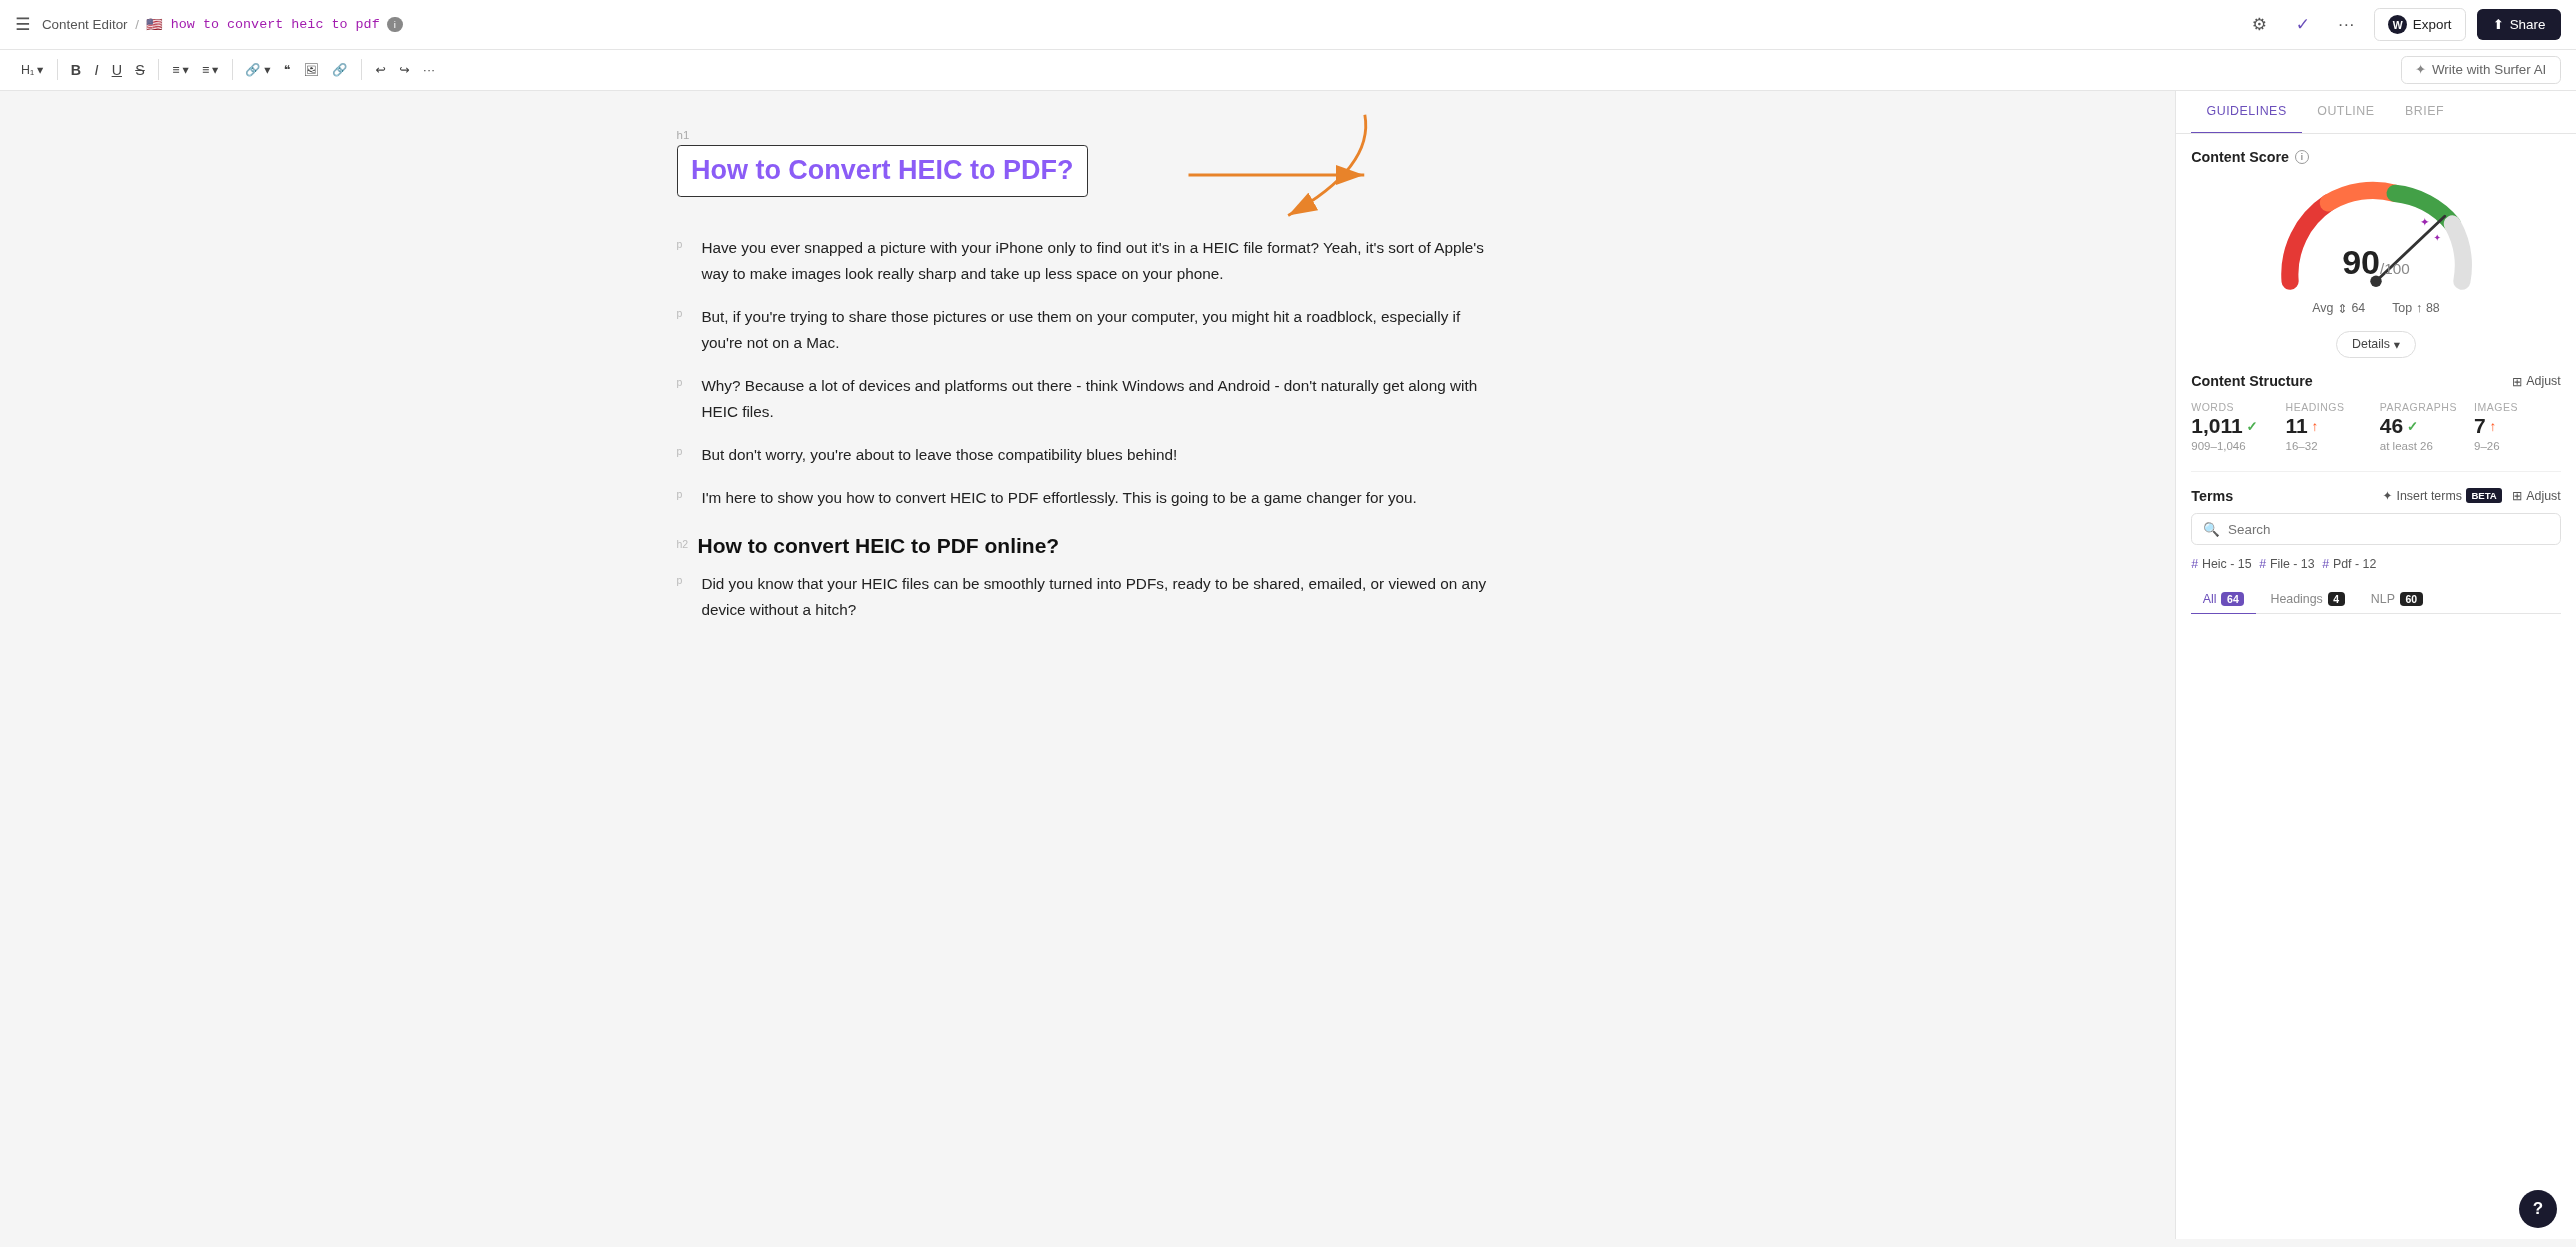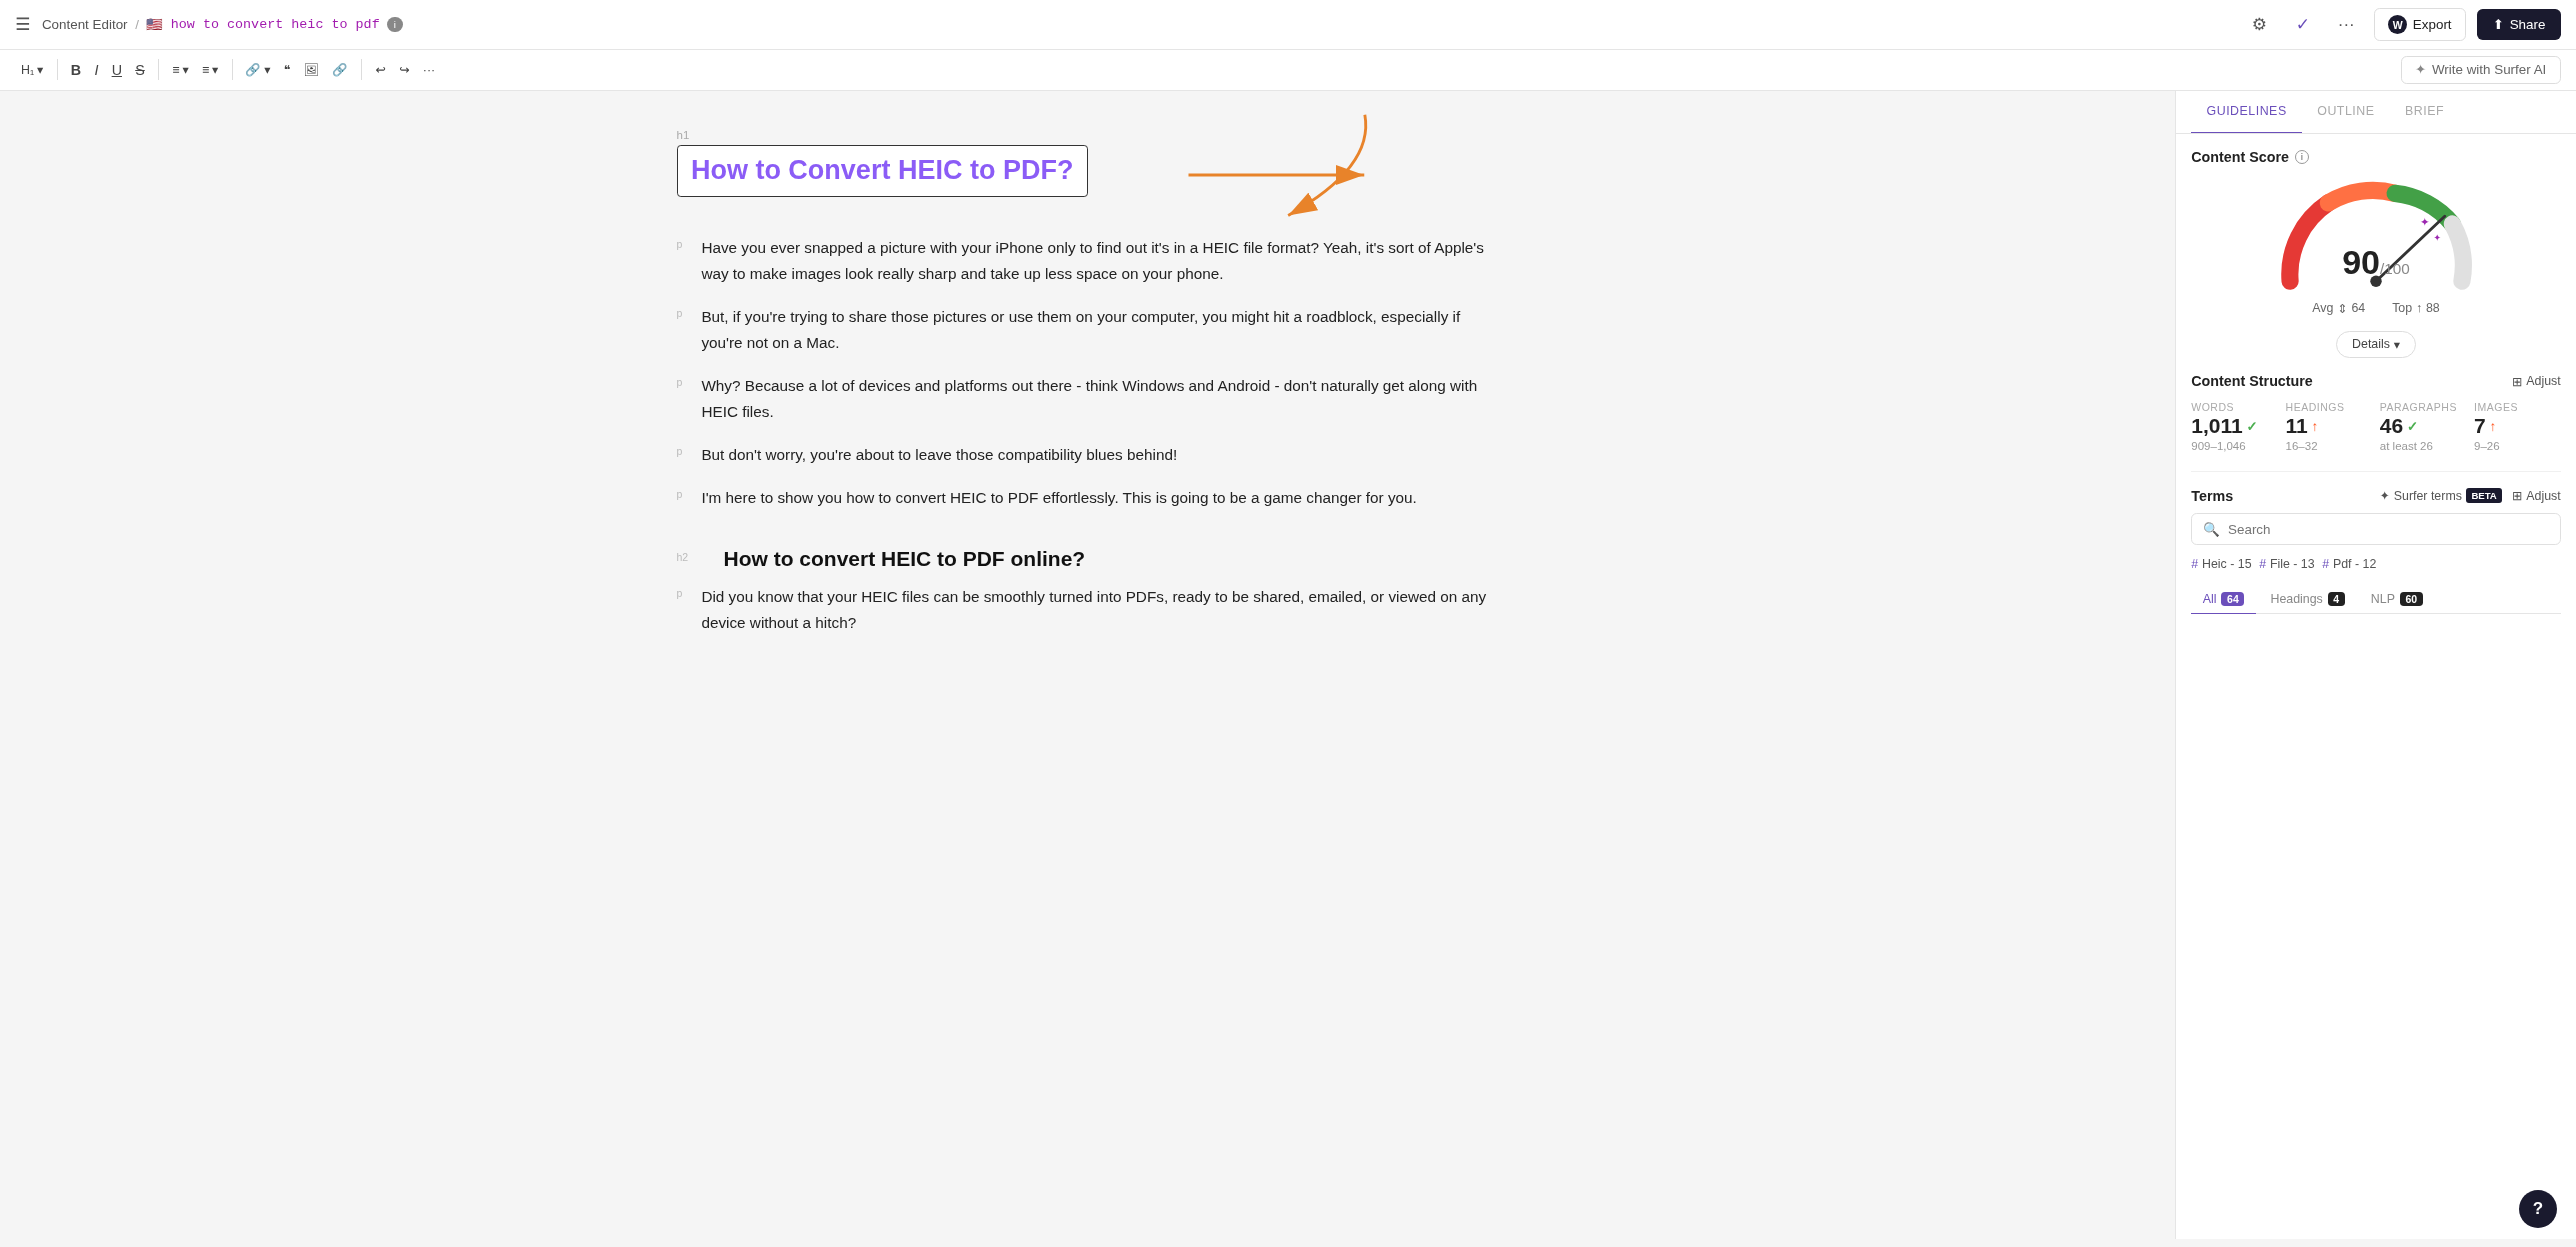--- a/index.html
+++ b/index.html
@@ -63,21 +63,21 @@
     .h1-box {
       border: 1.9px solid #333; border-radius: 3.8px; padding: 9.6px 13.4px; display: inline-block;
       margin-bottom: 19px; background: #fff;
     }
     .h1-text { font-size: 27px; font-weight: 800; color: #8b5cf6; }
 
     .para-block { display: flex; gap: 11.5px; margin-bottom: 17px; }
     .para-tag { font-size: 10.5px; color: #bbb; font-weight: 400; padding-top: 2.9px; min-width: 13.4px; }
     .para-text { font-size: 15.3px; line-height: 1.7; color: #222; }
 
-    .h2-block { display: flex; gap: 28px; margin-bottom: 13.4px; margin-top: 36px; }
+    .h2-block { display: flex; gap: 2px; margin-bottom: 13.4px; margin-top: 23px; }
     .h2-tag { font-size: 10.5px; color: #bbb; font-weight: 400; padding-top: 3.8px; min-width: 19px; }
     .h2-text { font-size: 21px; font-weight: 700; color: #111; }
 
     
     .sidebar {
       width: 401px; background: #fff; border-left: 1px solid #e5e5e5;
       display: flex; flex-direction: column; overflow: hidden;
     }
 
     
@@ -392,21 +392,21 @@
     </div>
           </div>
       </div>
 
       <div class="terms-section">
         <div class="terms-row">
           <div class="terms-title">Terms</div>
           <div class="terms-actions">
             <button class="insert-terms-btn">
               <span>✦</span>
-              <span>Surfer terms</span>
+              <span>Insert terms</span>
               <span class="beta-badge">BETA</span>
             </button>
             <button class="adjust-btn">
               <span>⊞</span>
               <span>Adjust</span>
             </button>
           </div>
         </div>
 
         <div class="search-box">

